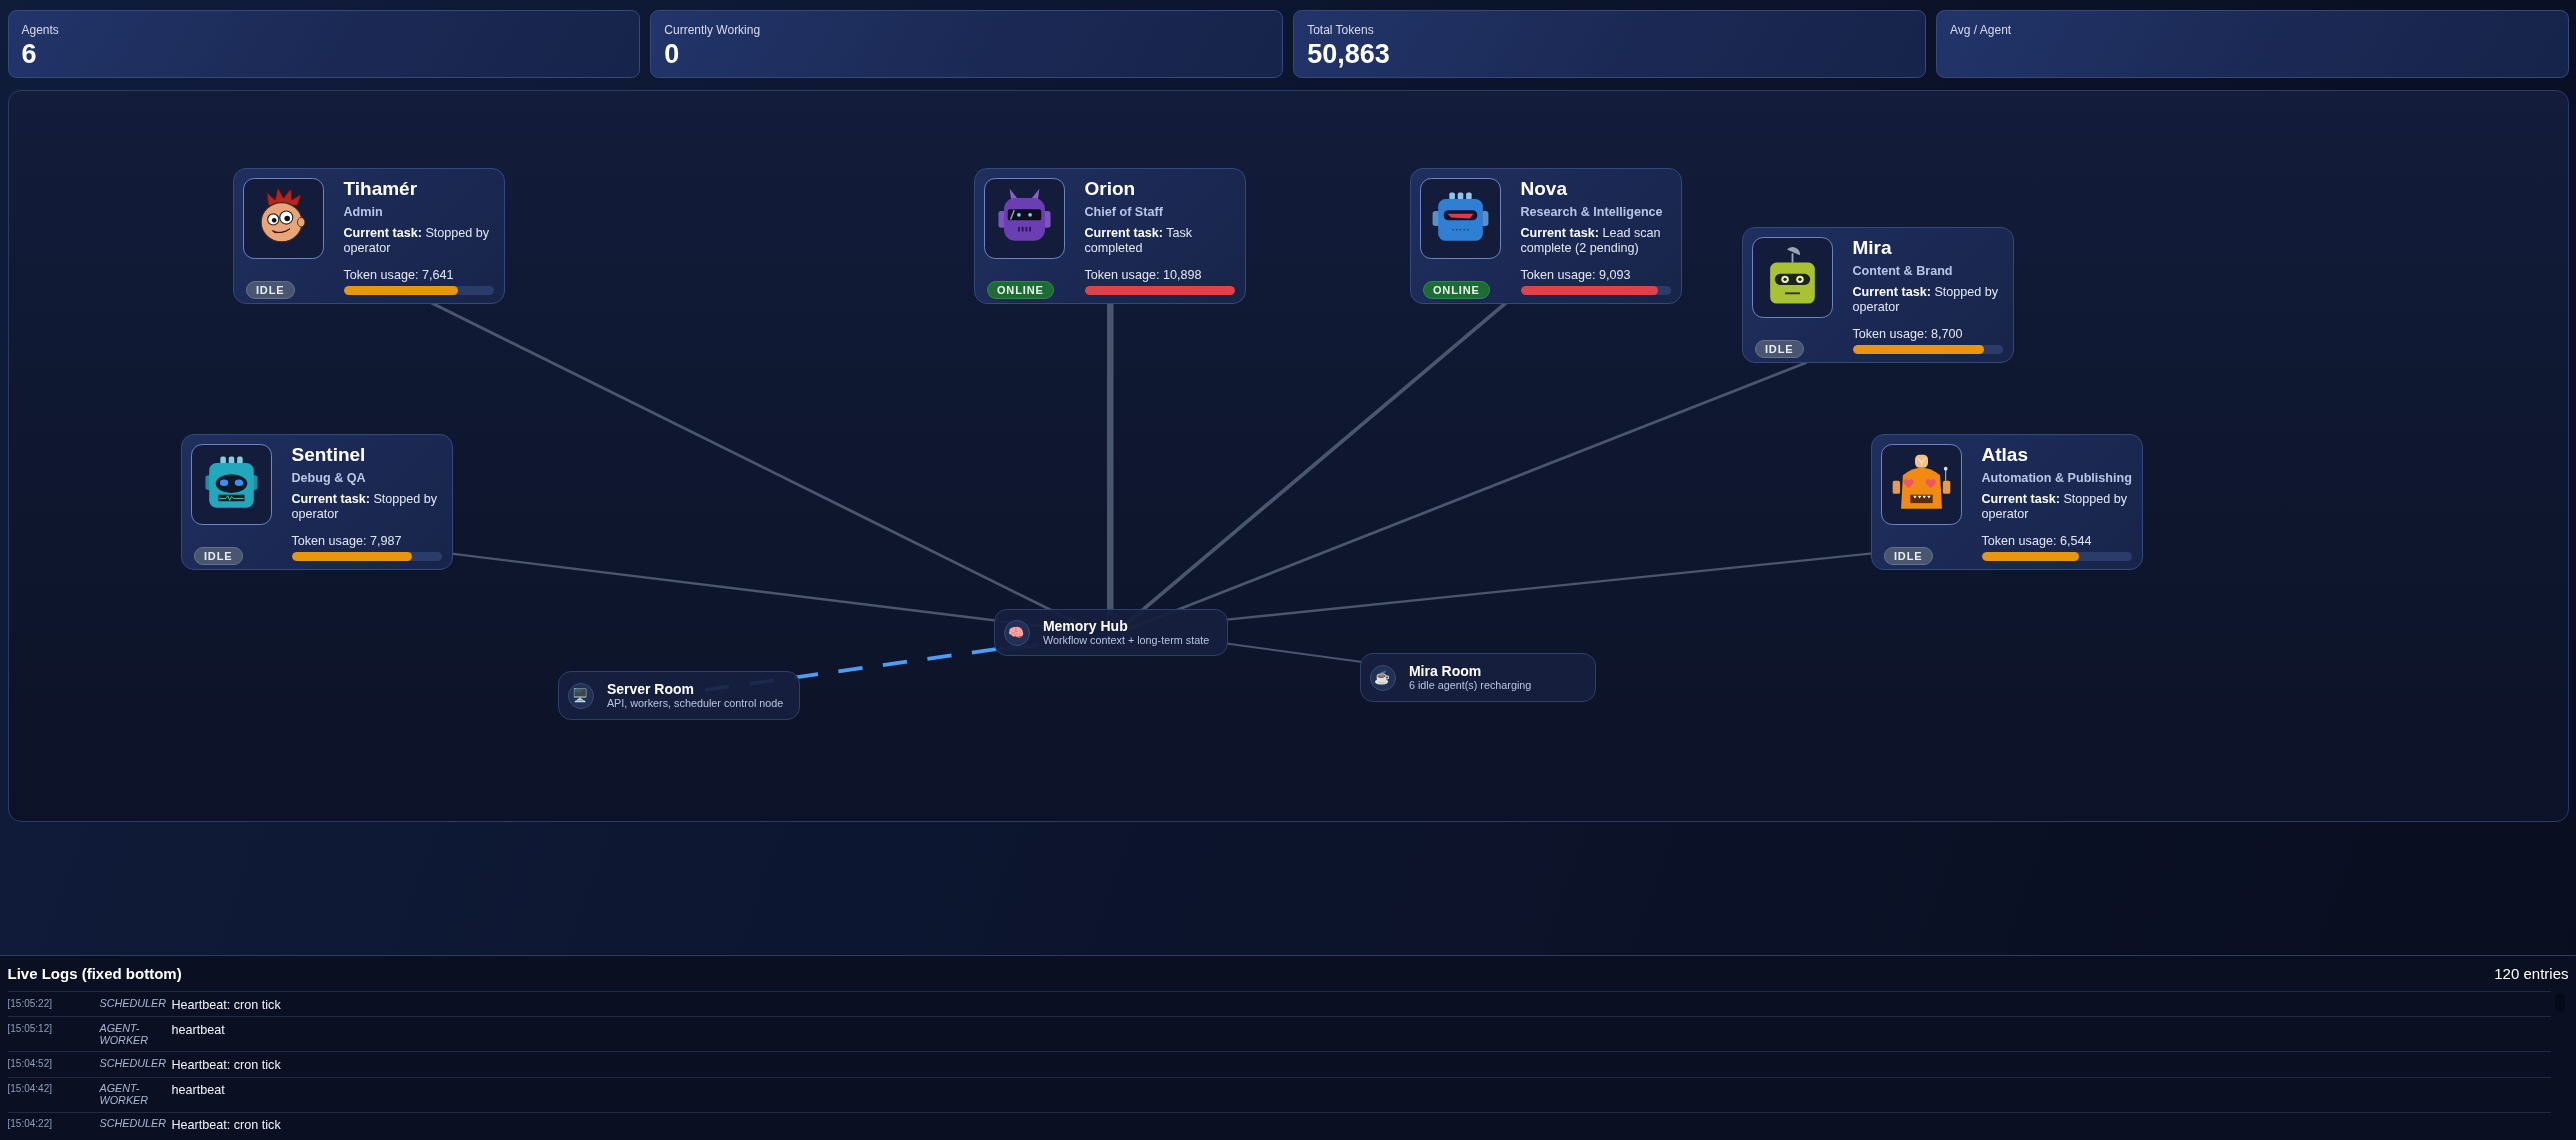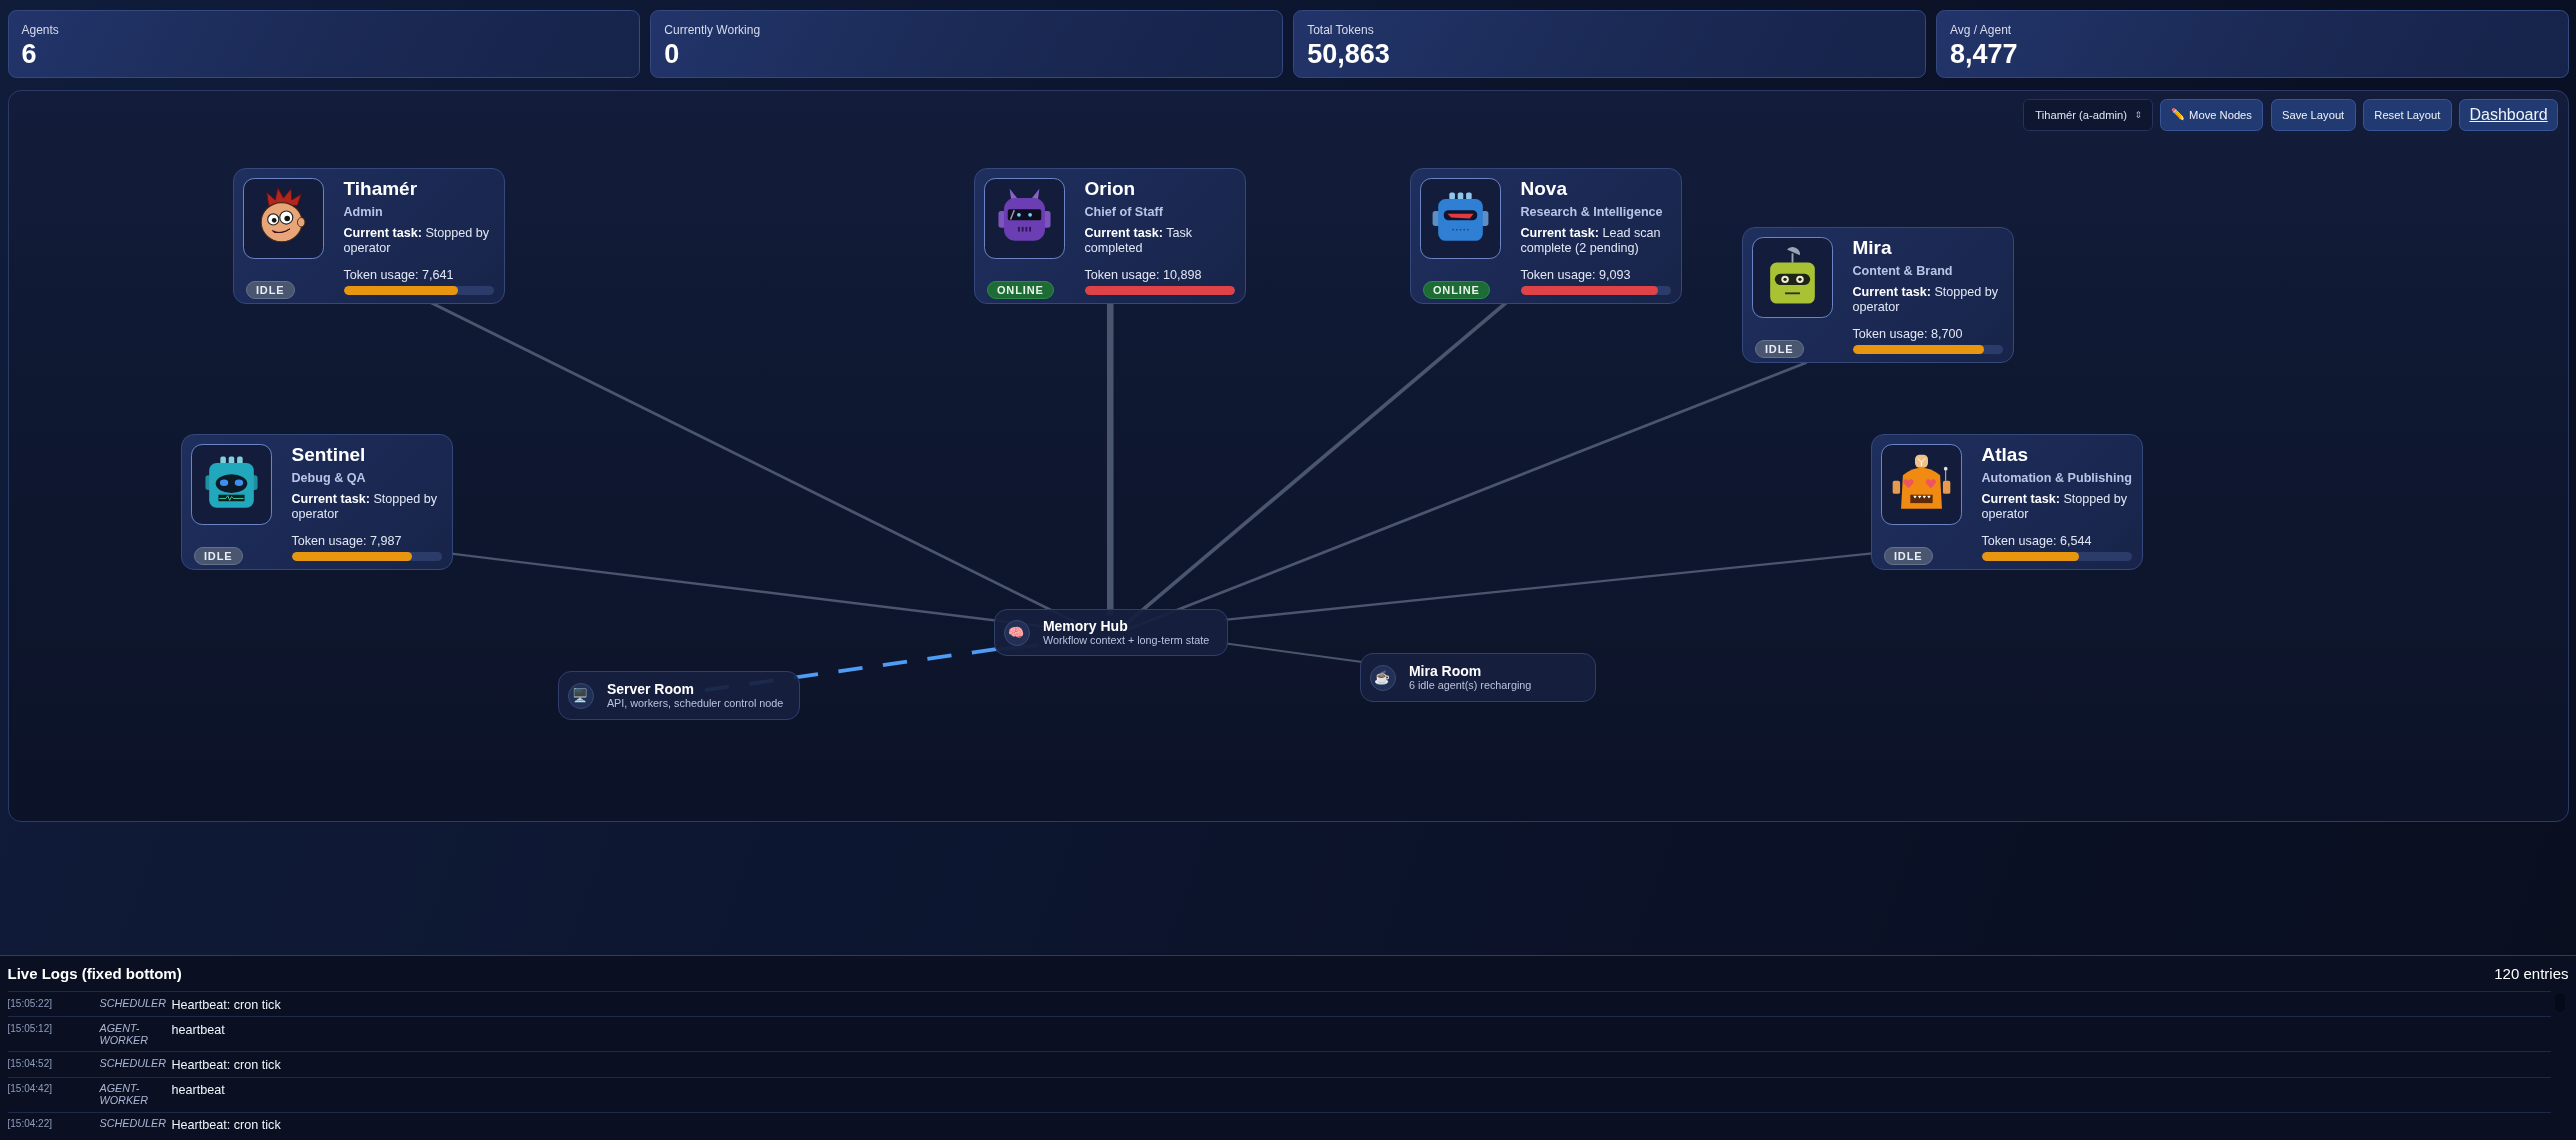--- a/index.html
+++ b/index.html
@@ -109,54 +109,40 @@
   <div class="stat">
     <div class="stat-label">Currently Working</div>
     <div class="stat-value">0</div>
   </div>
   <div class="stat">
     <div class="stat-label">Total Tokens</div>
     <div class="stat-value">50,863</div>
   </div>
   <div class="stat">
     <div class="stat-label">Avg / Agent</div>
-    <div class="stat-value">8,477</div>
   </div>
 </div>
 
 <div class="canvas">
 
   <svg class="links" width="2561" height="732" viewBox="0 0 2735 782">
 
     <g stroke="#4a566e" fill="none">
       <line x1="440" y1="221" x2="1150" y2="573" stroke-width="3"></line>
       <line x1="1176" y1="225" x2="1176" y2="560" stroke-width="7"></line>
       <line x1="1605" y1="221" x2="1192" y2="570" stroke-width="4"></line>
       <line x1="1920" y1="290" x2="1195" y2="575" stroke-width="3"></line>
       <line x1="470" y1="494" x2="1130" y2="575" stroke-width="2.5"></line>
       <line x1="1990" y1="494" x2="1298" y2="565" stroke-width="2.5"></line>
       <line x1="1298" y1="590" x2="1445" y2="610" stroke-width="2"></line>
     </g>
     <line x1="743" y1="640" x2="1070" y2="594" stroke="#4f9cf5" stroke-width="4" stroke-dasharray="26 22"></line>
     <line x1="1054" y1="597" x2="1100" y2="592" stroke="#2c4a7a" stroke-width="4"></line>
   </svg>
 
-  <div class="toolbar">
-    <div class="select">
-      <span>Tihamér (a-admin)</span>
-      <span class="caret">⇕</span>
-    </div>
-    <div class="btn">
-      <span>✏️</span>
-      <span>Move Nodes</span>
-    </div>
-    <div class="btn">Save Layout</div>
-    <div class="btn">Reset Layout</div>
-    <div class="btn dash">Dashboard</div>
-  </div>
 
   <div class="agent" style="left:224px; top:77px;">
     <div class="avatar">
       <svg width="67" height="67" viewBox="0 0 72 72">
         <path d="M20 22 L18 8 L27 16 L30 3 L36 14 L44 4 L45 16 L55 10 L51 22 Z" fill="#b3261e" stroke="#5a120e" stroke-width="1"></path>
         <ellipse cx="34" cy="40" rx="22" ry="21" fill="#e8a678" stroke="#4a2a18" stroke-width="1.2"></ellipse>
         <ellipse cx="55" cy="40" rx="4" ry="5" fill="#e8a678" stroke="#4a2a18" stroke-width="1"></ellipse>
         <circle cx="25" cy="37" r="6" fill="#fff" stroke="#222" stroke-width="1.2"></circle>
         <circle cx="39" cy="35" r="7" fill="#fff" stroke="#222" stroke-width="1.2"></circle>
         <circle cx="26" cy="38" r="2.5" fill="#111"></circle>

